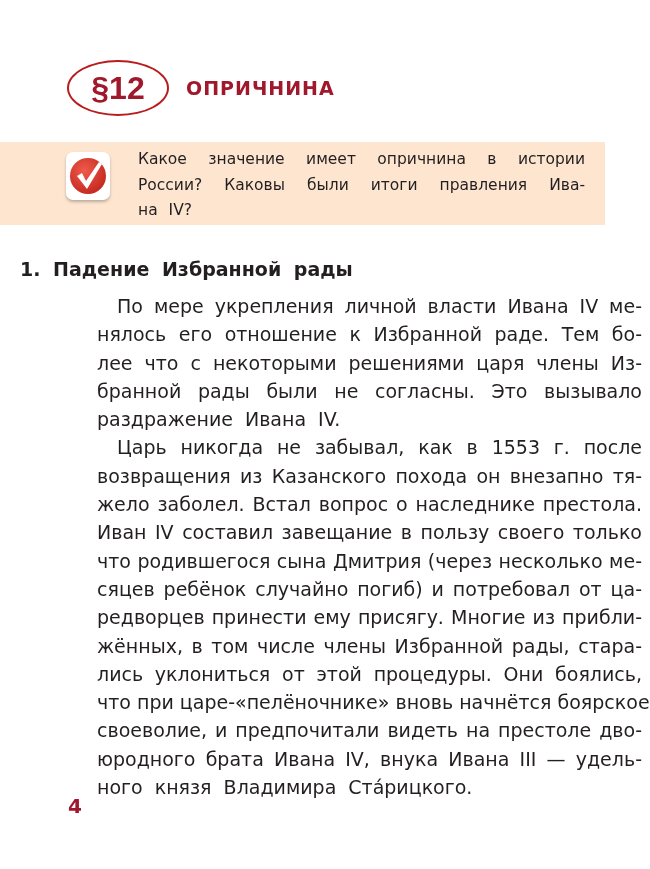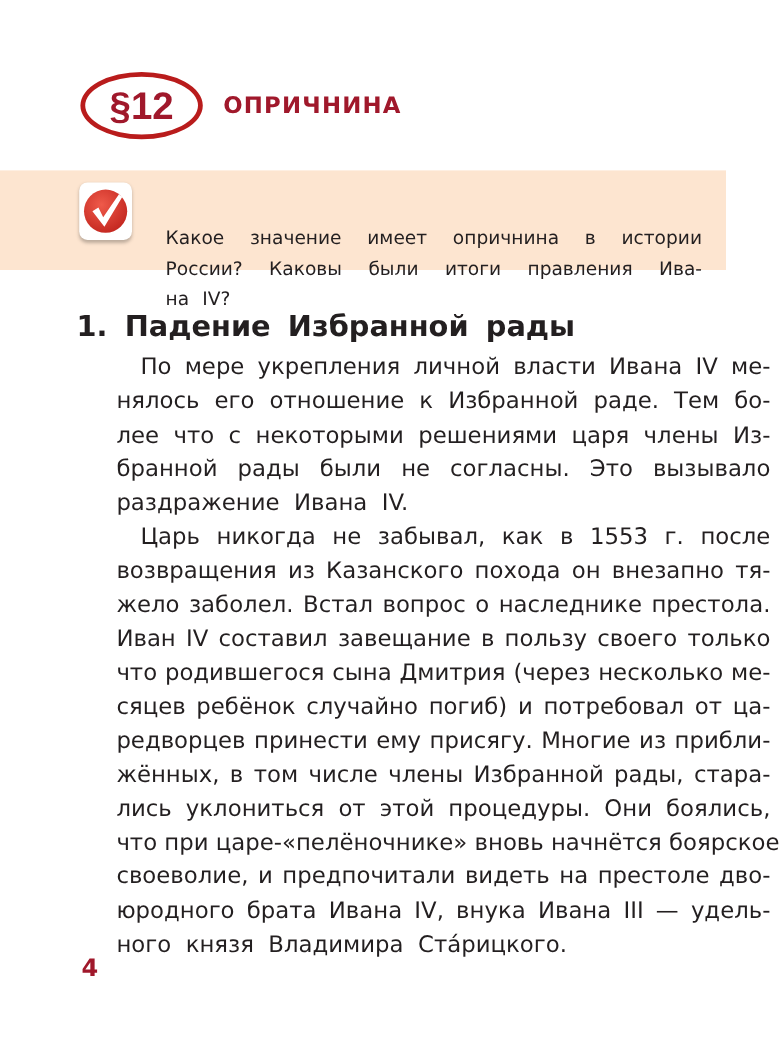--- a/index.html
+++ b/index.html
@@ -19,21 +19,21 @@
       position: absolute;
       left: 67px;
       top: 58px;
       height: 60px;
       display: flex;
       align-items: center;
     }
     .section-oval {
       width: 102px;
       height: 56px;
-      border: 4px solid #b91c1c;
+      border: 2px solid #b91c1c;
       border-radius: 50%;
       box-sizing: border-box;
       display: flex;
       align-items: center;
       justify-content: center;
       color: #a0182b;
       font-family: "Liberation Sans", sans-serif;
       font-weight: bold;
       font-size: 32px;
       letter-spacing: 0px;
@@ -79,24 +79,24 @@
       text-align: justify;
       text-align-last: left;
       word-spacing: 6px;
       color: #231f20;
     }
     .section-heading {
       position: absolute;
       left: 0;
       width: 523px;
       top: 258px;
-      text-align: center;
+      text-align: left;
       font-family: "DejaVu Sans", sans-serif;
       font-weight: bold;
-      font-size: 24px;
+      font-size: 19px;
       word-spacing: 6px;
       color: #231f20;
       padding-left: 20px;
       box-sizing: border-box;
     }
     .body-text {
       position: absolute;
       left: 68px;
       top: 292px;
       width: 545px;
@@ -146,21 +146,21 @@
         <stop offset="0%" stop-color="#ef5a4a"></stop>
         <stop offset="100%" stop-color="#c62a22"></stop>
       </radialGradient>
     </defs>
     <circle cx="19" cy="19" r="18" fill="url(#rg)"></circle>
     <path d="M8 19 L13 16 L17 24 L30 5 L33 7 L18 32 Z" fill="#ffffff"></path>
   </svg>
 </div>
 
 <div class="question-text">
-  <span class="line" style="text-align-last: justify; height:25.5px;margin-top:39px;">Какое значение имеет опричнина в истории</span>
+  <span class="line" style="text-align-last: justify; height:25.5px;">Какое значение имеет опричнина в истории</span>
   <span class="line" style="text-align-last: justify; height:25.5px;">России? Каковы были итоги правления Ива-</span>
   <span class="line last" style="height:25.5px;">на IV?</span>
 </div>
 
 <div class="section-heading">1. Падение Избранной рады</div>
 
 <div class="body-text">
   <span class="line indent">По мере укрепления личной власти Ивана IV ме-</span>
   <span class="line">нялось его отношение к Избранной раде. Тем бо-</span>
   <span class="line">лее что с некоторыми решениями царя члены Из-</span>

